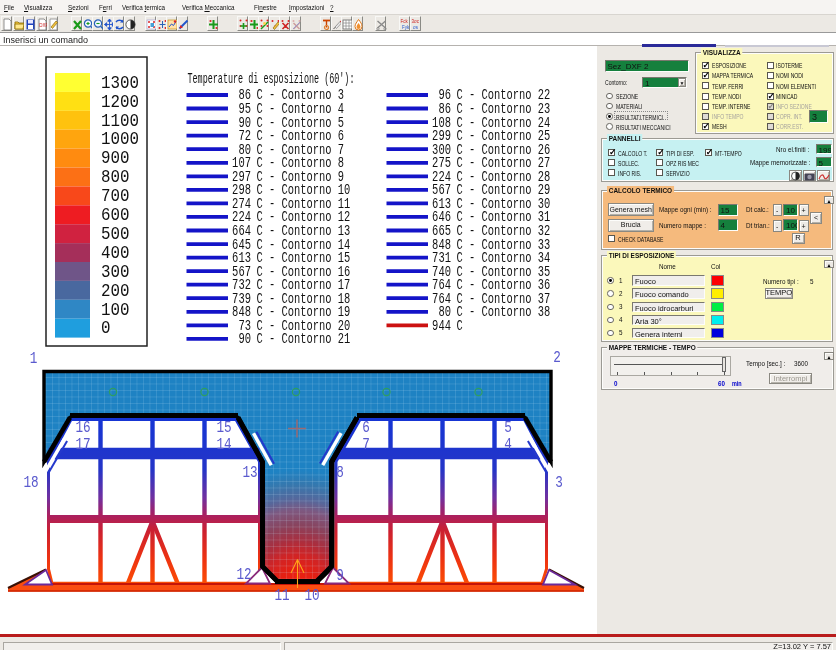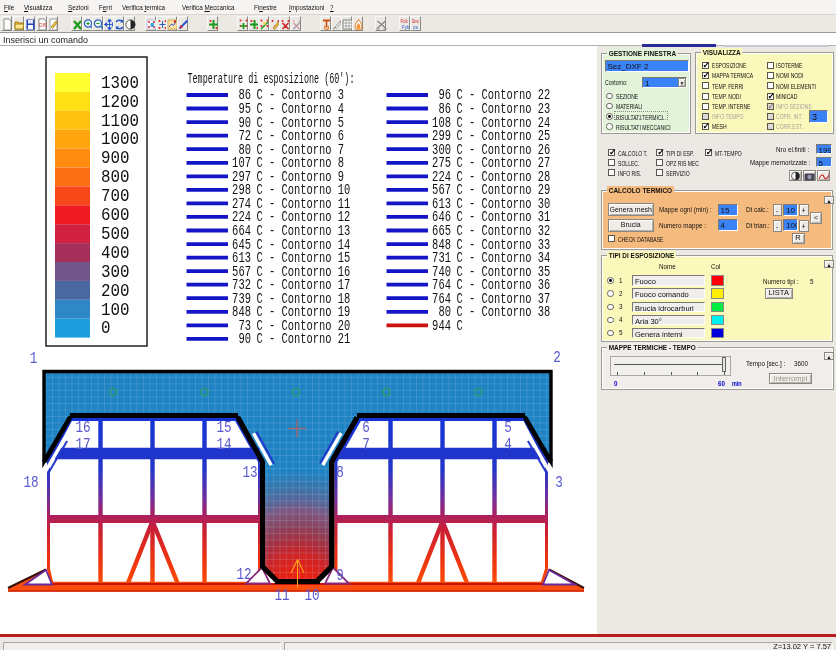--- a/index.html
+++ b/index.html
@@ -15,21 +15,21 @@
 .grp{position:absolute;border:1px solid #9c9a94;box-shadow:inset 0 0 0 1px #fdfdfb}
 .gt{position:absolute;top:-5px;left:5px;font-size:7.5px;font-weight:bold;color:#101010;padding:0 2px;white-space:nowrap;transform:scaleX(0.86);transform-origin:0 0}
 .lab{position:absolute;font-size:6.5px;color:#111;white-space:nowrap;transform:scaleX(0.78);transform-origin:0 0}
 .labb{position:absolute;font-size:7px;color:#111;white-space:nowrap;transform:scaleX(0.9);transform-origin:0 0}
 .cb{position:absolute;width:7px;height:7px;background:#fff;border:1px solid #58564f}
 .cb.gr{background:#dedbd5}
 .ck{position:absolute;left:0px;top:-3px;font-size:9px;font-weight:bold;color:#000}
 .ck.gr{color:#8a8781}
 .rad{position:absolute;width:6.5px;height:6.5px;border-radius:50%;background:#fff;border:1px solid #6a6862}
 .dot{position:absolute;left:1.2px;top:1.2px;width:2.8px;height:2.8px;border-radius:50%;background:#000}
-.fld{position:absolute;background:#3b82f6;border:1px solid;border-color:#7a786f #fdfdfb #fdfdfb #7a786f;font-size:7.5px;color:#111;padding:1px 0 0 2px;white-space:nowrap;overflow:hidden}
+.fld{position:absolute;background:#15803d;border:1px solid;border-color:#7a786f #fdfdfb #fdfdfb #7a786f;font-size:7.5px;color:#111;padding:1px 0 0 2px;white-space:nowrap;overflow:hidden}
 .btn{position:absolute;background:#f0ede9;border:1px solid #8a8881;box-shadow:inset 1px 1px 0 #fdfdfb, inset -1px -1px 0 #b5b2aa;font-size:7.5px;color:#111;text-align:center;white-space:nowrap}
 .up{position:absolute;width:10px;height:8.5px;background:#ece9e4;border:1px solid #88867f;box-shadow:inset 1px 1px 0 #fdfdfb;font-size:5px;color:#000;text-align:center;line-height:8px}
 .spin{position:absolute;background:#ece9e4;border:1px solid #88867f;box-shadow:inset 1px 1px 0 #fdfdfb;font-size:7px;color:#111;text-align:center}
 #statusbar{left:0;top:634px;width:836px;height:16px;background:#ece9e4;border-top:3px solid #b91c1c;z-index:7}
 .sunk{position:absolute;background:#f1efec;border:1px solid;border-color:#a9a6a0 #fdfdfb #fdfdfb #a9a6a0}
 </style></head><body>
 <div id="menubar" class="abs">
 <span style="left:4px"><u>F</u>ile</span>
 <span style="left:23.7px"><u>V</u>isualizza</span>
 <span style="left:67.8px"><u>S</u>ezioni</span>
@@ -242,23 +242,20 @@
         <text x="0.5" y="5" font-size="4.5" fill="#cc2222" font-family="Liberation Sans">3σc</text>
         <text x="2" y="11" font-size="4.5" fill="#2255cc" font-family="Liberation Sans">σs</text>
       </svg>
     </div>
 </div>
 <div id="cmdbar" class="abs">Inserisci un comando</div>
 <div id="canvas" class="abs"></div>
 <div id="rp" class="abs">
 <div class="abs" style="left:45px;top:-2px;width:74px;height:2.5px;background:#2a2a99"></div>
 <div class="abs" style="left:128px;top:-1px;width:104px;height:1.5px;background:#c8c8d4"></div>
-<div class="grp" style="left:4px;top:7px;width:90px;height:81px;background:#e2f3da">
-      <div class="gt" style="background:#e2f3da">GESTIONE FINESTRA</div>
-    </div>
 <div class="fld" style="left:7.5px;top:13.5px;width:84px;height:12px;font-size:8px">Sez_DXF 2</div>
 <div class="lab" style="left:7.5px;top:32.5px">Contorno:</div>
 <div class="fld" style="left:45px;top:30.5px;width:44.5px;height:11px;font-size:8px">1</div>
 <div class="btn" style="left:81px;top:31.5px;width:8px;height:9px;font-size:5px;line-height:8px">▼</div>
 <div class="rad" style="left:9px;top:46.5px"></div>
 <div class="lab" style="left:19.299999999999955px;top:47.0px">SEZIONE</div>
 <div class="rad" style="left:9px;top:56.8px"></div>
 <div class="lab" style="left:19.299999999999955px;top:57.3px">MATERIALI</div>
 <div class="rad" style="left:9px;top:67.1px">
       <div class="dot"></div>
@@ -302,20 +299,23 @@
 <div class="lab" style="left:179.39999999999998px;top:46.8px">MINICAD</div>
 <div class="cb gr" style="left:169.5px;top:56.8px">
       <div class="ck gr">✓</div>
     </div>
 <div class="lab" style="left:179.39999999999998px;top:57.0px;color:#a7a49e">INFO SEZIONE</div>
 <div class="cb gr" style="left:169.5px;top:67.0px"></div>
 <div class="lab" style="left:179.39999999999998px;top:67.2px;color:#a7a49e">COPR. INT.</div>
 <div class="cb gr" style="left:169.5px;top:77.19999999999999px"></div>
 <div class="lab" style="left:179.39999999999998px;top:77.39999999999999px;color:#a7a49e">CORR.EST.</div>
 <div class="fld" style="left:212px;top:64px;width:19px;height:12.5px;font-size:9px">3</div>
+<div class="grp" style="left:3.5px;top:92px;width:233.5px;height:44px;background:#c6f1f2">
+      <div class="gt" style="background:#c6f1f2">PANNELLI</div>
+    </div>
 <div class="cb" style="left:11px;top:103px">
       <div class="ck">✓</div>
     </div>
 <div class="lab" style="left:21px;top:103.5px">CALCOLO T.</div>
 <div class="cb" style="left:11px;top:113px"></div>
 <div class="lab" style="left:21px;top:113.5px">SOLLEC.</div>
 <div class="cb" style="left:11px;top:123px"></div>
 <div class="lab" style="left:21px;top:123.5px">INFO RIS.</div>
 <div class="cb" style="left:59.299999999999955px;top:103px">
       <div class="ck">✓</div>
@@ -376,33 +376,33 @@
     </div>
 <div class="labb" style="left:21.5px;top:230.8px">1</div>
 <div class="fld" style="left:35px;top:229.3px;width:73px;height:10.3px;font-size:7.5px;background:#f0eeec">Fuoco</div>
 <div class="abs" style="left:113.5px;top:229.3px;width:13px;height:10.3px;background:#fd0002;border:1px solid #888"></div>
 <div class="rad" style="left:10px;top:244.40000000000003px"></div>
 <div class="labb" style="left:21.5px;top:243.90000000000003px">2</div>
 <div class="fld" style="left:35px;top:242.40000000000003px;width:73px;height:10.3px;font-size:7.5px;background:#f0eeec">Fuoco comando</div>
 <div class="abs" style="left:113.5px;top:242.40000000000003px;width:13px;height:10.3px;background:#ffee00;border:1px solid #888"></div>
 <div class="rad" style="left:10px;top:257.5px"></div>
 <div class="labb" style="left:21.5px;top:257.0px">3</div>
-<div class="fld" style="left:35px;top:255.5px;width:73px;height:10.3px;font-size:7.5px;background:#f0eeec">Brucia idrocarburi</div>
+<div class="fld" style="left:35px;top:255.5px;width:73px;height:10.3px;font-size:7.5px;background:#f0eeec">Fuoco idrocarburi</div>
 <div class="abs" style="left:113.5px;top:255.5px;width:13px;height:10.3px;background:#00ee44;border:1px solid #888"></div>
 <div class="rad" style="left:10px;top:270.6px"></div>
 <div class="labb" style="left:21.5px;top:270.1px">4</div>
 <div class="fld" style="left:35px;top:268.6px;width:73px;height:10.3px;font-size:7.5px;background:#f0eeec">Aria 30°</div>
 <div class="abs" style="left:113.5px;top:268.6px;width:13px;height:10.3px;background:#00eeee;border:1px solid #888"></div>
 <div class="rad" style="left:10px;top:283.7px"></div>
 <div class="labb" style="left:21.5px;top:283.2px">5</div>
 <div class="fld" style="left:35px;top:281.7px;width:73px;height:10.3px;font-size:7.5px;background:#f0eeec">Genera interni</div>
 <div class="abs" style="left:113.5px;top:281.7px;width:13px;height:10.3px;background:#0000dd;border:1px solid #888"></div>
 <div class="labb" style="left:166px;top:231.5px">Numero tipi :</div>
 <div class="labb" style="left:213px;top:231.5px">5</div>
-<div class="btn" style="left:167.5px;top:242px;width:28.5px;height:10.5px;font-size:7.5px;color:#111;line-height:8.5px">LISTA</div>
+<div class="btn" style="left:167.5px;top:242px;width:28.5px;height:10.5px;font-size:7.5px;color:#111;line-height:8.5px">TEMPO</div>
 <div class="up" style="left:227px;top:213.5px">▲</div>
 <div class="grp" style="left:3.5px;top:301px;width:233.5px;height:43px;background:#f0edea">
       <div class="gt" style="background:#f0edea">MAPPE TERMICHE - TEMPO</div>
     </div>
 <div class="abs" style="left:12.5px;top:309.5px;width:121px;height:20px;background:#f2f0ed;border:1px solid #aaa8a2"></div>
 <div class="abs" style="left:17px;top:317.5px;width:110px;height:1.5px;background:#555"></div>
 <div class="abs" style="left:125px;top:310.5px;width:4px;height:15px;background:#e8e5e0;border:1px solid #666"></div>
 <div class="abs" style="left:19.5px;top:325.5px;width:1px;height:3px;background:#555"></div>
 <div class="abs" style="left:46.5px;top:325.5px;width:1px;height:3px;background:#555"></div>
 <div class="abs" style="left:73.5px;top:325.5px;width:1px;height:3px;background:#555"></div>

